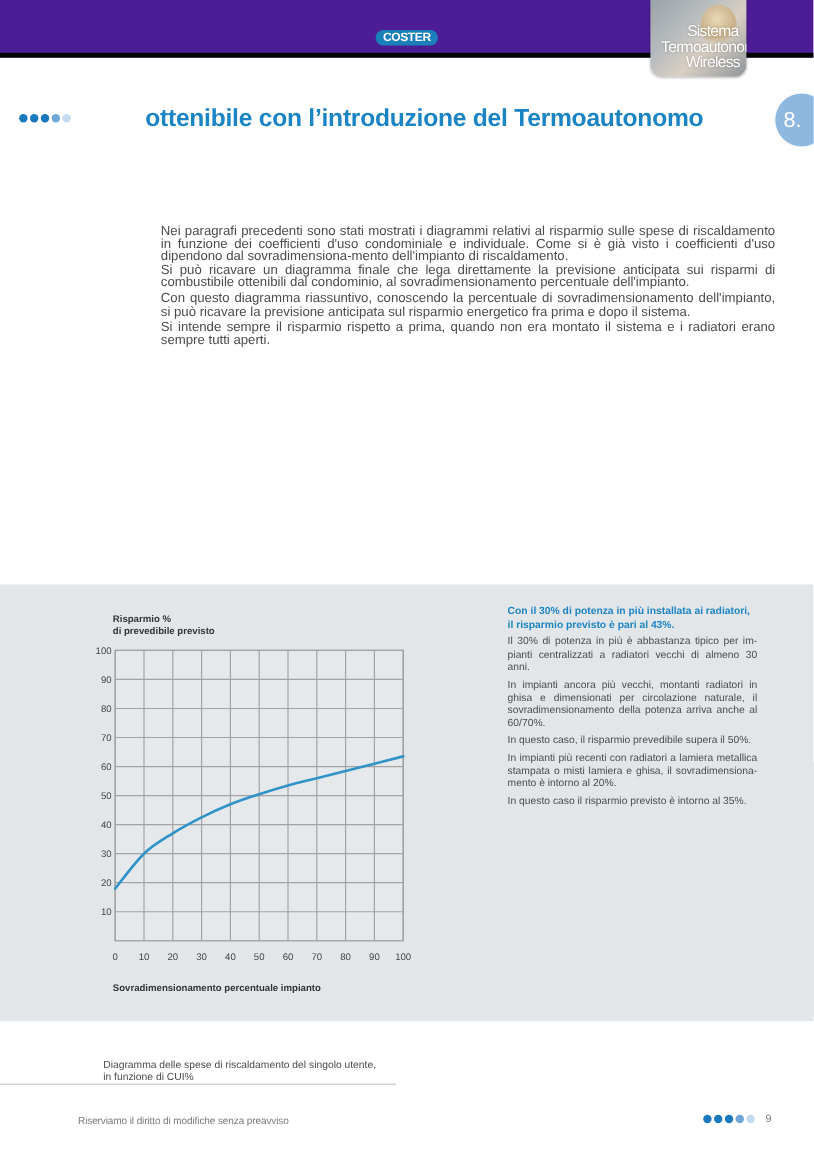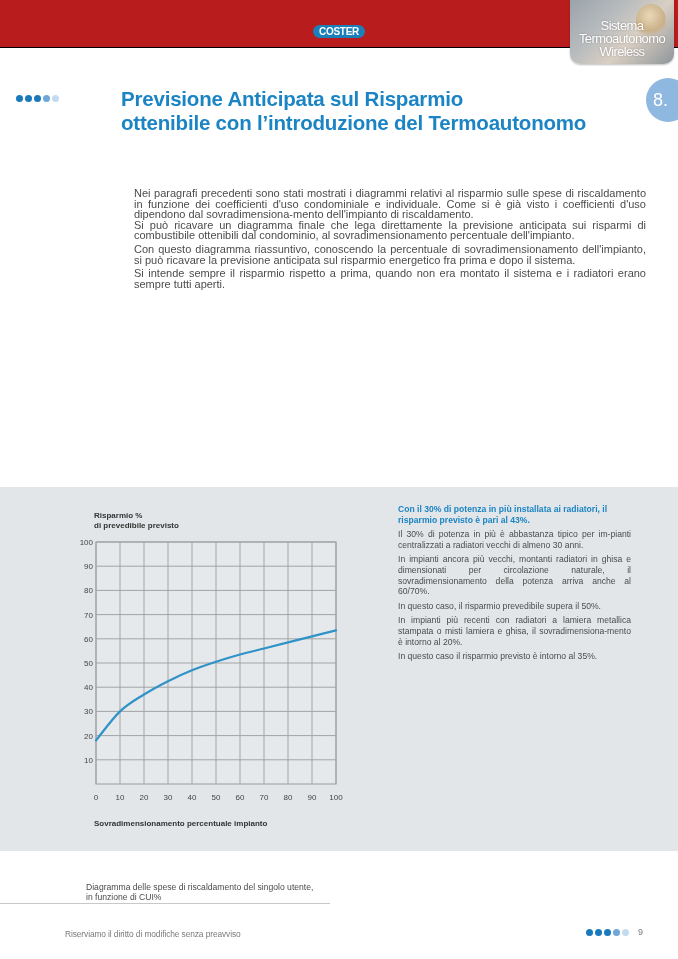--- a/index.html
+++ b/index.html
@@ -1,24 +1,24 @@
 <!DOCTYPE html>
 <html><head>
 <meta charset="utf-8">
 <style>
   * { margin:0; padding:0; box-sizing:border-box; }
   html, body { width:678px; height:959px; background:#ffffff; overflow:hidden; }
   body { position:relative; font-family:"Liberation Sans", sans-serif; color:#4a4a4a; }
 
-  .topbar { position:absolute; left:0; top:0; width:678px; height:48px; background:#b91c1c; border-bottom:1px solid #000000; }
+  .topbar { position:absolute; left:0; top:0; width:678px; height:48px; background:#4c1d95; border-bottom:4px solid #000000; }
   .brand { position:absolute; left:313px; top:25px; width:52px; height:13px; background:#1b7fb9; border-radius:7px;
            color:#fff; font-weight:bold; font-size:10px; line-height:13px; text-align:center; letter-spacing:-0.3px; }
-  .cover { position:absolute; left:542px; top:0; width:104px; height:64px; border-radius:0 0 10px 10px;
+  .cover { position:absolute; left:542px; top:0; width:80px; height:64px; border-radius:0 0 10px 10px;
            background:linear-gradient(135deg,#9aa3aa 0%,#b8bcbe 35%,#d9cfc3 60%,#8f959a 100%); overflow:hidden;
-           box-shadow:0 1px 2px rgba(0,0,0,0.25);margin-left:28px; }
+           box-shadow:0 1px 2px rgba(0,0,0,0.25); }
   .cover-figure { position:absolute; right:8px; top:4px; width:30px; height:34px; border-radius:50% 50% 40% 40%;
                   background:radial-gradient(circle at 45% 35%,#ead9b6 0%,#c9b08a 55%,rgba(160,140,110,0) 75%); }
   .cover-text { position:absolute; left:0; top:19px; width:104px; text-align:center; color:#fff;
                 font-size:13px; line-height:13px; letter-spacing:-0.6px; text-shadow:0 0 2px rgba(0,0,0,0.3); }
 
   .dots { position:absolute; display:flex; gap:2px; }
   .dot { width:7px; height:7px; border-radius:50%; }
   .dots-header { left:16px; top:95px; }
 
   .title { position:absolute; left:121px; top:87px; color:#1b84c4; font-size:20.5px; line-height:24px; letter-spacing:-0.2px; }
@@ -30,21 +30,21 @@
   .body-text p.hl { color:#1b84c4; font-weight:bold; }
 
   .grey-band { position:absolute; left:0; top:487px; width:678px; height:364px; background:#e3e6e8; }
 
   .chart { position:absolute; left:0; top:487px; width:370px; height:364px; }
   .chart svg { position:absolute; left:0; top:0; }
   .ylabel { position:absolute; left:94px; top:24px; font-size:8px; line-height:9.5px; font-weight:bold; color:#333; }
   .xlabel { position:absolute; left:94px; top:332px; font-size:8px; font-weight:bold; color:#333;text-align:center; }
 
   .side { position:absolute; left:398px; top:504px; width:233px; font-size:8.6px; line-height:10.6px; color:#4b4b4b; }
-  .side p { margin-bottom:4px; text-align:justify; }
+  .side p { margin-bottom:4px; text-align:justify;margin-left:25px; }
   .side p.hl { color:#1b84c4; font-weight:bold; text-align:left; }
 
   .caption { position:absolute; left:86px; top:882px; font-size:8.6px; line-height:10px; color:#4b4b4b; }
   .caption-rule { position:absolute; left:0; top:903px; width:330px; height:1px; background:#c8c8c8; }
 
   .footer-text { position:absolute; left:65px; top:929px; font-size:8.4px; color:#7b7b7b; letter-spacing:-0.1px; }
   .dots-footer { left:586px; top:929px; }
   .page-num { position:absolute; left:638px; top:927px; font-size:9px; color:#7b7b7b; }
 </style>
 </head>
@@ -64,21 +64,20 @@
 
 <div class="dots dots-header">
   <span class="dot" style="background: rgb(26, 121, 189);"></span>
   <span class="dot" style="background: rgb(26, 121, 189);"></span>
   <span class="dot" style="background: rgb(26, 121, 189);"></span>
   <span class="dot" style="background: rgb(110, 167, 216);"></span>
   <span class="dot" style="background: rgb(196, 218, 240);"></span>
 </div>
 
 <h1 class="title">
-  <div>Previsione Anticipata sul Risparmio</div>
   <div>ottenibile con l’introduzione del Termoautonomo</div>
 </h1>
 <div class="chapter-badge">8.</div>
 
 <div class="body-text">
   <p style="margin-bottom:0">Nei paragrafi precedenti sono stati mostrati i diagrammi relativi al risparmio sulle spese di riscaldamento in funzione dei coefficienti d'uso condominiale e individuale. Come si è già visto i coefficienti d'uso dipendono dal sovradimensiona-mento dell'impianto di riscaldamento.</p>
   <p>Si può ricavare un diagramma finale che lega direttamente la previsione anticipata sui risparmi di combustibile ottenibili dal condominio, al sovradimensionamento percentuale dell'impianto.</p>
   <p>Con questo diagramma riassuntivo, conoscendo la percentuale di sovradimensionamento dell'impianto, si può ricavare la previsione anticipata sul risparmio energetico fra prima e dopo il sistema.</p>
   <p>Si intende sempre il risparmio rispetto a prima, quando non era montato il sistema e i radiatori erano sempre tutti aperti.</p>
 </div>

